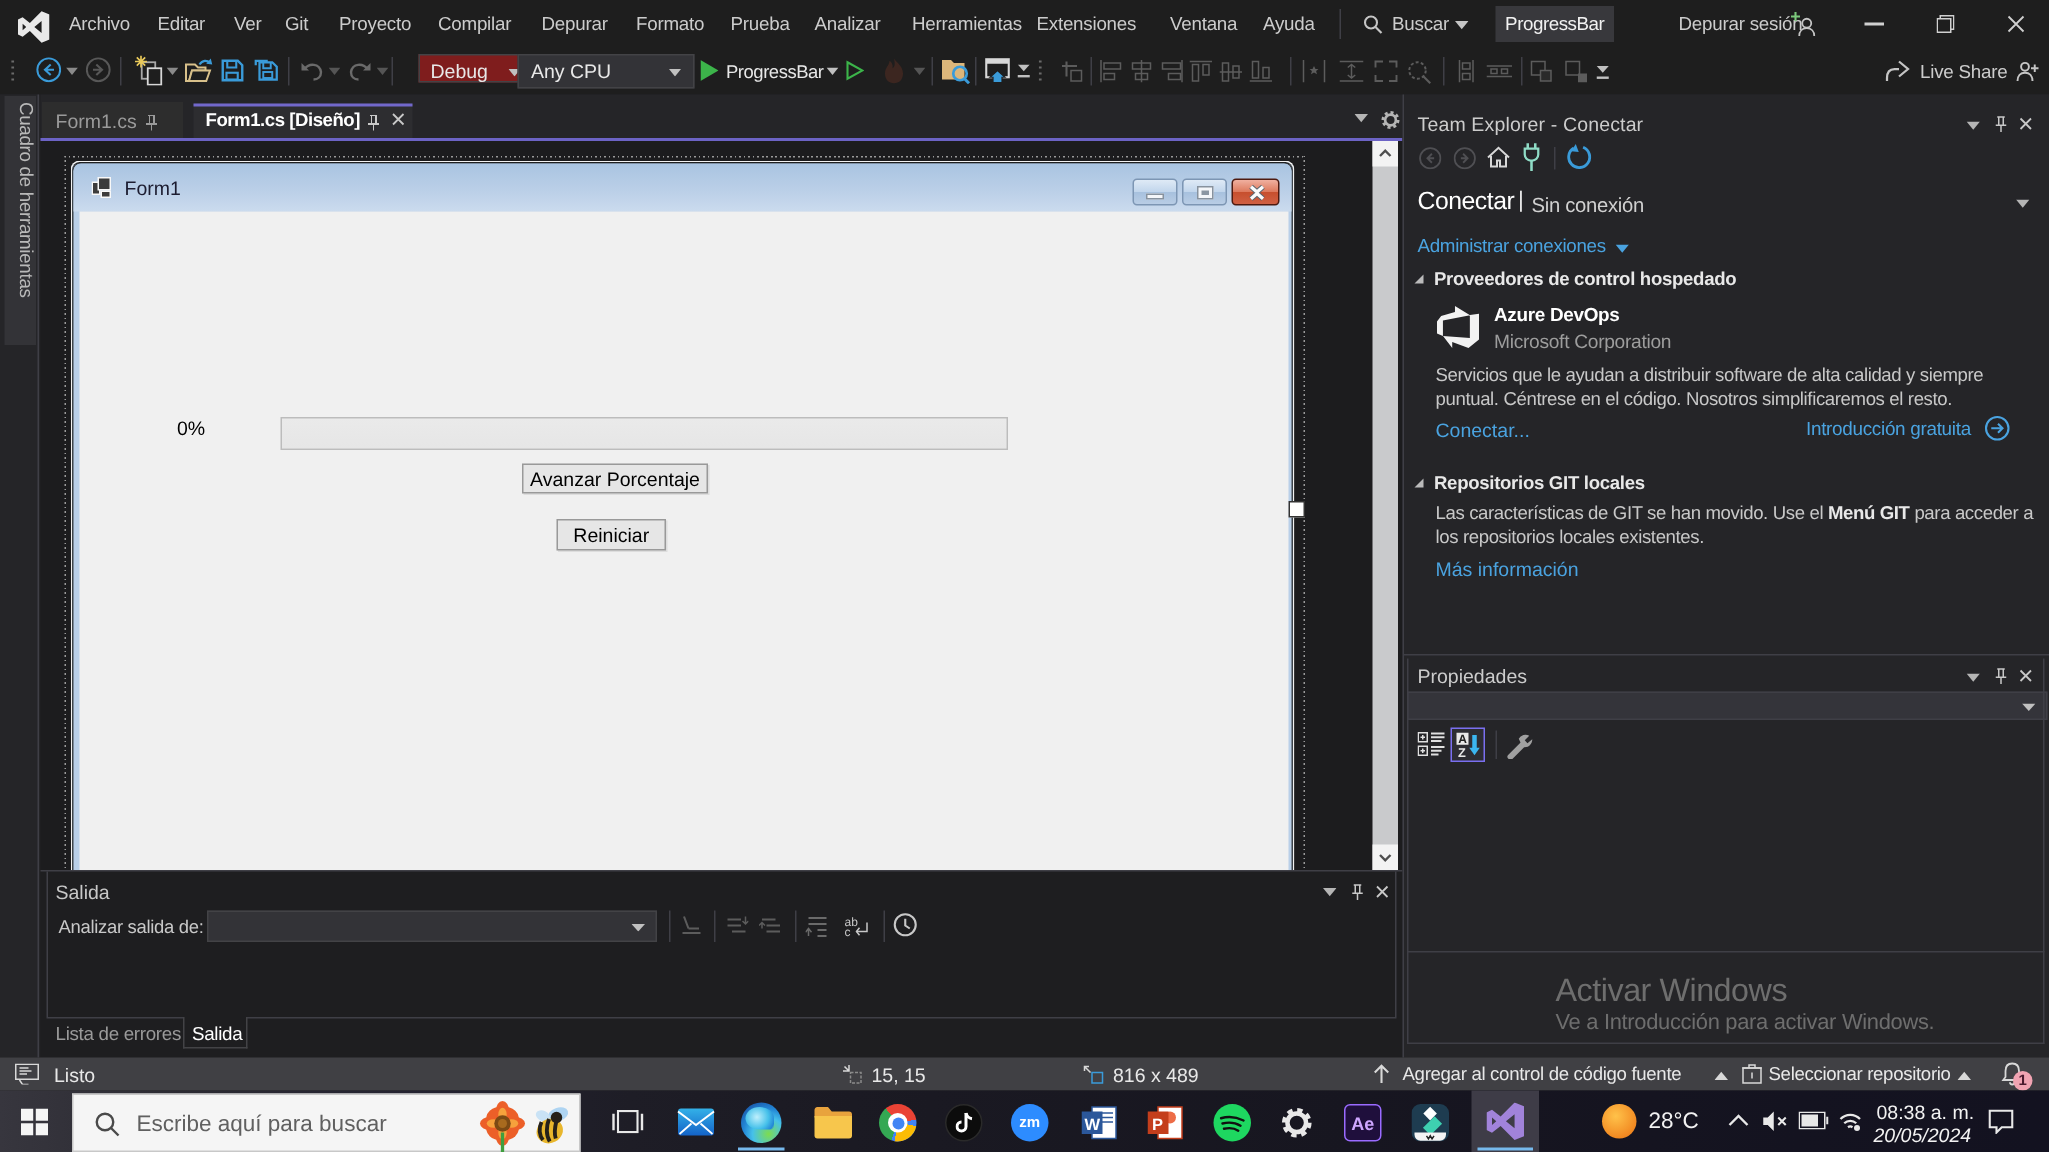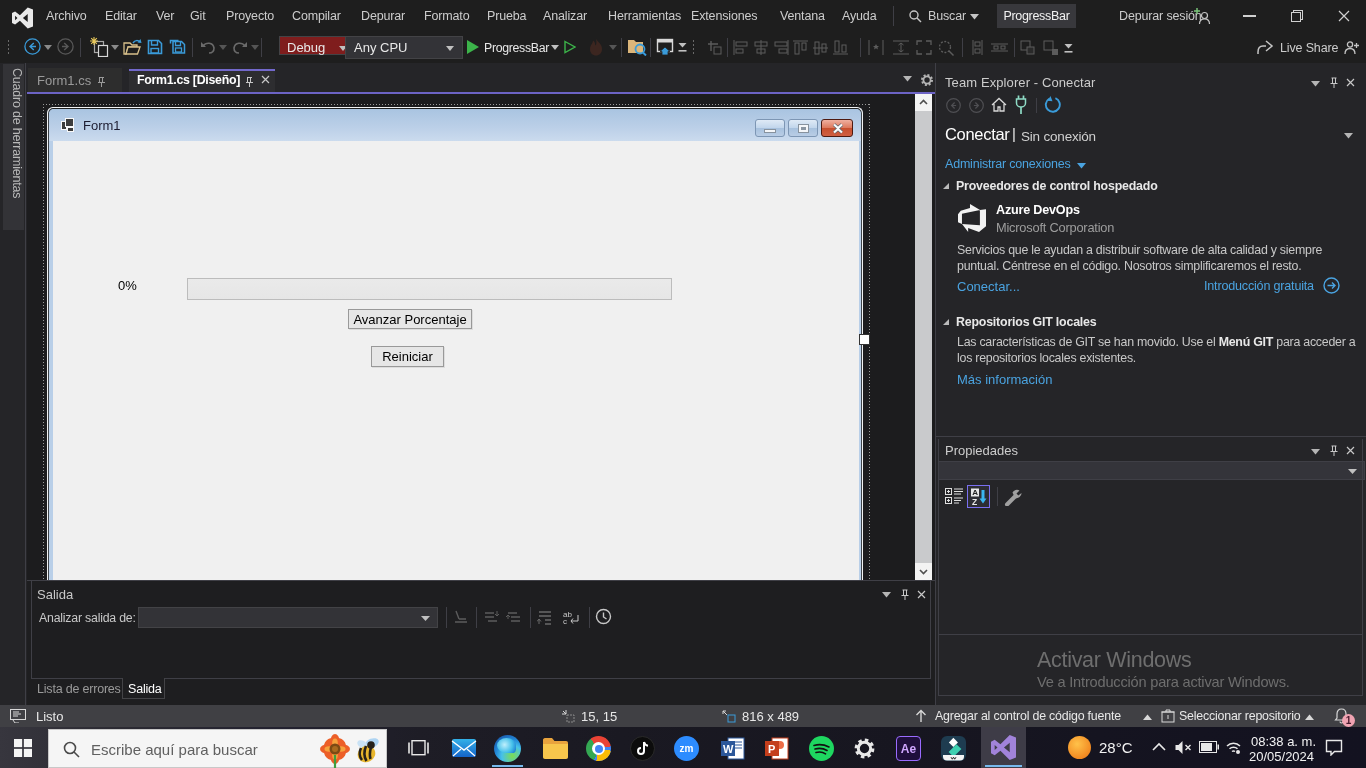--- a/index.html
+++ b/index.html
@@ -701,20 +701,20 @@
     <rect x="0.5" y="0.5" width="17" height="11" fill="none" stroke="#e8e8e8"></rect>
     <rect x="2" y="2" width="11" height="8" fill="#e8e8e8"></rect>
     <rect x="18.5" y="3.5" width="1.5" height="5" fill="#e8e8e8"></rect>
   </svg>
   <svg class="abs" style="left:1225px;top:12px;" width="17" height="16" viewBox="0 0 17 16">
     <path d="M2 7a9 9 0 0113 0M4.5 9.8a5.8 5.8 0 018 0M7 12.5a2.6 2.6 0 013 0" fill="none" stroke="#e8e8e8" stroke-width="1.5"></path>
     <circle cx="13" cy="13" r="2" fill="#e8e8e8"></circle>
   </svg>
 
   <span class="abs" style="left:1251px;top:7px;font-size:13px;color:#f2f2f2;">08:38 a. m.</span>
-  <span class="abs" style="left:1249px;top:22px;font-size:13px;color:#f2f2f2;">20/05/2024</span>
+  <span class="abs" style="left:1249px;top:22px;font-size:13px;color:#f2f2f2;font-style:italic;">20/05/2024</span>
 
   <svg class="abs" style="left:1325px;top:12px;" width="18" height="17" viewBox="0 0 18 17">
     <path d="M1.5 1.5h15v11h-7l-3.5 3.5v-3.5h-4.5z" fill="none" stroke="#e8e8e8" stroke-width="1.4"></path>
   </svg>
 </div>
 
 </div>
 
 </body></html>

